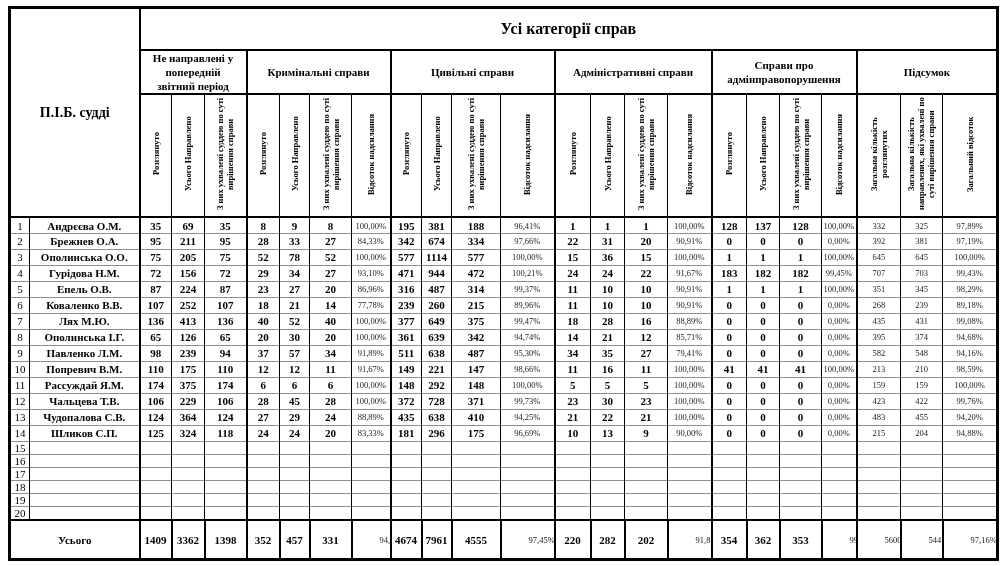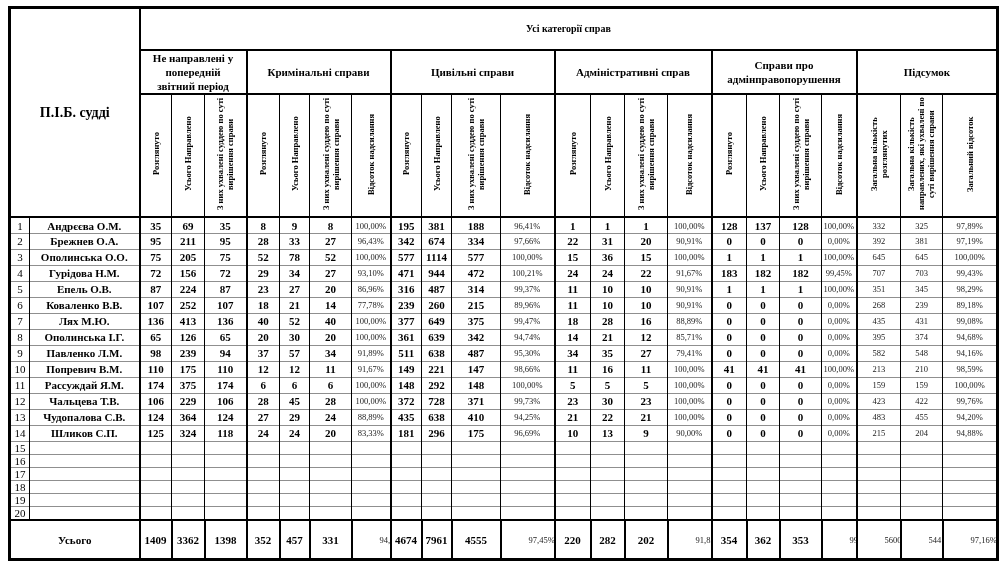--- a/index.html
+++ b/index.html
@@ -13,21 +13,21 @@
     position: absolute; left: 8px; top: 6px; width: 988px;
     border-collapse: collapse; table-layout: fixed;
     border: 3px solid #000;
   }
   th, td { padding: 0; margin: 0; text-align: center; vertical-align: middle; overflow: hidden; }
   thead th { border: 1px solid #000; }
   tr.hr1 { height: 42px; }
   tr.hr2 { height: 44px; }
   tr.hr3 { height: 123px; }
   .corner { font-weight: bold; font-size: 14px; border-right: 2px solid #000; border-bottom: 2px solid #000; }
-  .title  { font-weight: bold; font-size: 10px; border-bottom: 2px solid #000; }
+  .title  { font-weight: bold; font-size: 16px; border-bottom: 2px solid #000; }
   .group  { font-weight: bold; font-size: 11px; line-height: 1.3; border-left: 2px solid #000; border-bottom: 2px solid #000; padding: 0 5px; }
   .rot    { border-left: 1px solid #000; border-bottom: 2px solid #000; }
   .gl     { border-left: 2px solid #000 !important; }
   .rot-text {
     display: inline-block; writing-mode: vertical-rl; transform: rotate(180deg);
     font-weight: bold; font-size: 8.5px; line-height: 1.18; height: 114px; text-align: center;
   }
   tbody td { border-left: 1px solid #000; border-top: 1px solid #8f8f8f; font-size: 11px; }
   tbody td.num  { font-weight: normal; border-left: none; }
   tbody td.name { font-weight: bold; text-align: center; }
@@ -73,21 +73,21 @@
       </colgroup>
     <thead id="thead">
         <tr class="hr1">
           <th class="corner" rowspan="3" colspan="2">П.І.Б. судді</th>
           <th class="title" colspan="22">Усі категорії справ</th>
         </tr>
         <tr class="hr2">
           <th class="group" colspan="3">Не направлені у попередній звітний період</th>
           <th class="group" colspan="4">Кримінальні справи</th>
           <th class="group" colspan="4">Цивільні справи</th>
-          <th class="group" colspan="4">Адміністративні справ</th>
+          <th class="group" colspan="4">Адміністративні справи</th>
           <th class="group" colspan="4">Справи про адмінправопорушення</th>
           <th class="group" colspan="3">Підсумок</th>
         </tr>
         <tr class="hr3">
           <th class="rot gl"><span class="rot-text">Розглянуто</span></th>
           <th class="rot"><span class="rot-text">Усього Направлено</span></th>
           <th class="rot"><span class="rot-text">З них ухвалені суддею по суті вирішення справи</span></th>
           <th class="rot gl"><span class="rot-text">Розглянуто</span></th>
           <th class="rot"><span class="rot-text">Усього Направлено</span></th>
           <th class="rot"><span class="rot-text">З них ухвалені суддею по суті вирішення справи</span></th>
@@ -138,21 +138,21 @@
         </tr>
         <tr class="r-data">
           <td class="num">2</td>
           <td class="name">Брежнев О.А.</td>
           <td class="val gl">95</td>
           <td class="val">211</td>
           <td class="val">95</td>
           <td class="val gl">28</td>
           <td class="val">33</td>
           <td class="val">27</td>
-          <td class="sm">96,43%</td>
+          <td class="sm">84,33%</td>
           <td class="val gl">342</td>
           <td class="val">674</td>
           <td class="val">334</td>
           <td class="sm">97,66%</td>
           <td class="val gl">22</td>
           <td class="val">31</td>
           <td class="val">20</td>
           <td class="sm">90,91%</td>
           <td class="val gl">0</td>
           <td class="val">0</td>

